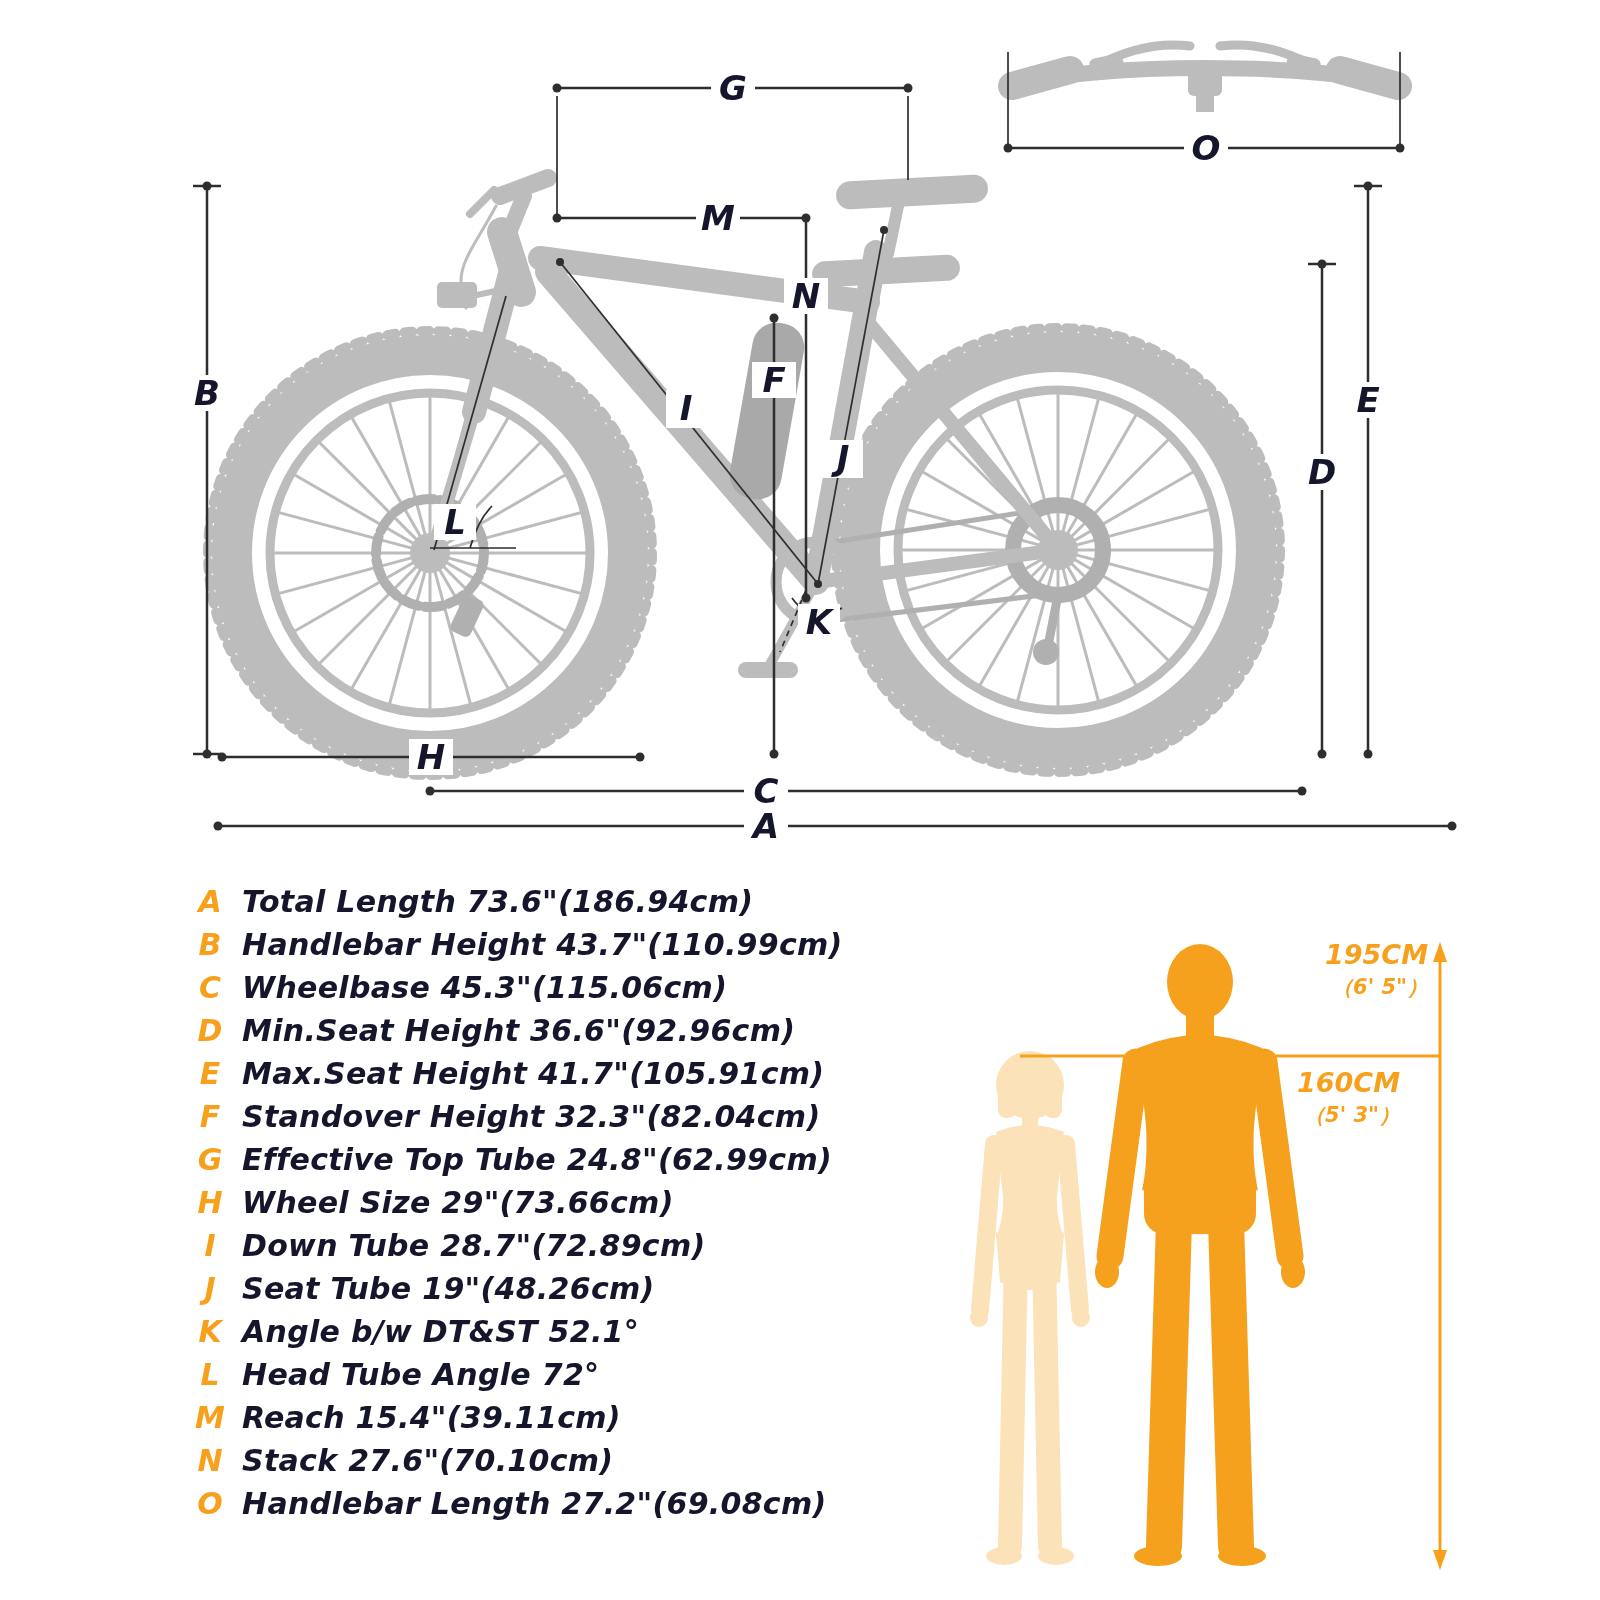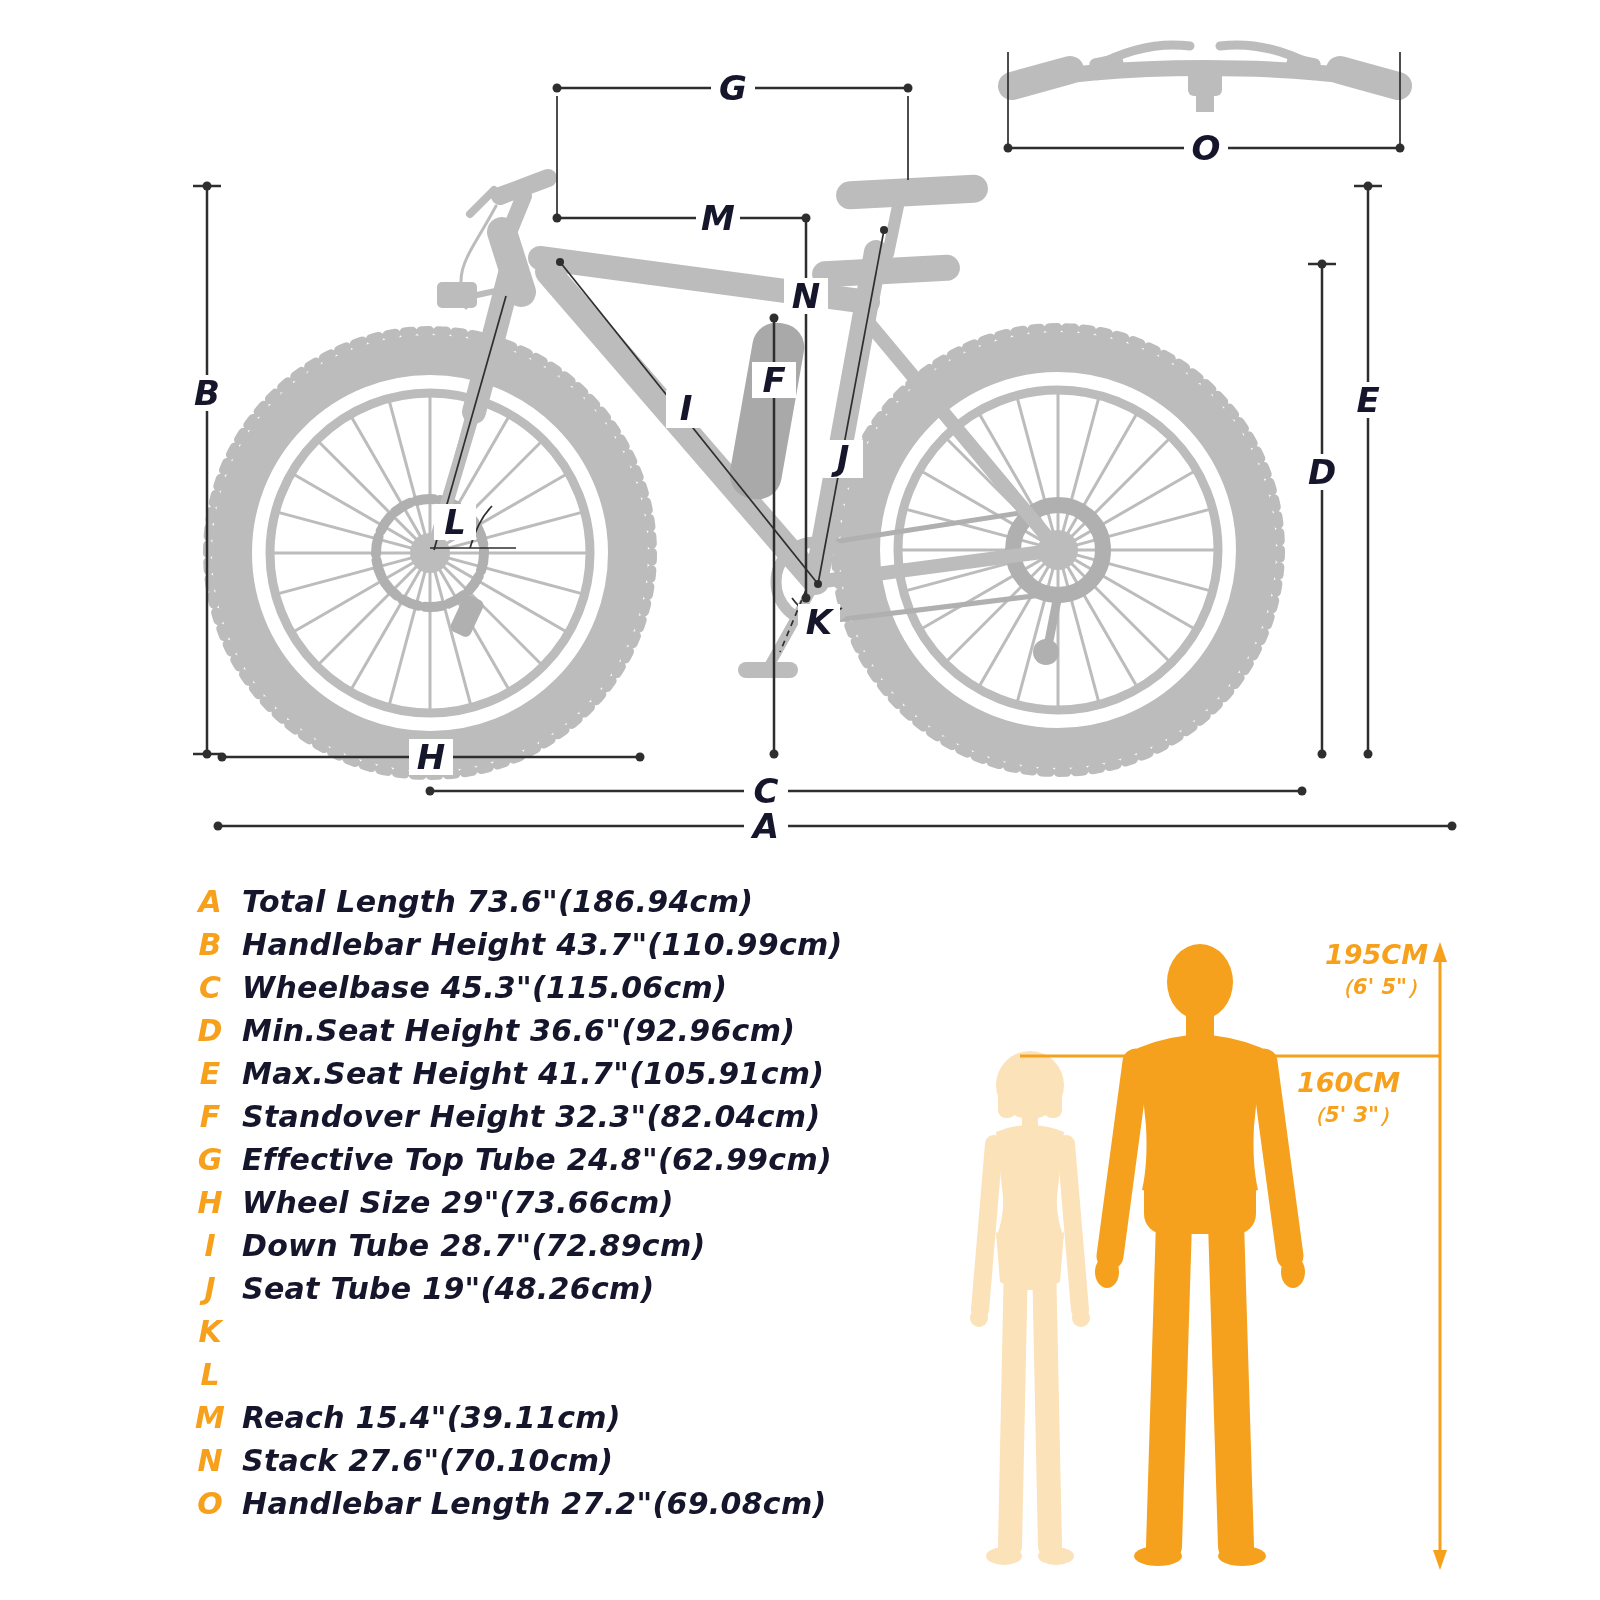--- a/index.html
+++ b/index.html
@@ -324,23 +324,25 @@
     <div class="legend-row">
         <span class="legend-key">I</span>
         <span class="legend-text">Down Tube 28.7"(72.89cm)</span>
       </div>
     <div class="legend-row">
         <span class="legend-key">J</span>
         <span class="legend-text">Seat Tube 19"(48.26cm)</span>
       </div>
     <div class="legend-row">
         <span class="legend-key">K</span>
+        <span class="legend-text">Angle b/w DT&amp;ST 52.1°</span>
       </div>
     <div class="legend-row">
         <span class="legend-key">L</span>
+        <span class="legend-text">Head Tube Angle 72°</span>
       </div>
     <div class="legend-row">
         <span class="legend-key">M</span>
         <span class="legend-text">Reach 15.4"(39.11cm)</span>
       </div>
     <div class="legend-row">
         <span class="legend-key">N</span>
         <span class="legend-text">Stack 27.6"(70.10cm)</span>
       </div>
     <div class="legend-row">

